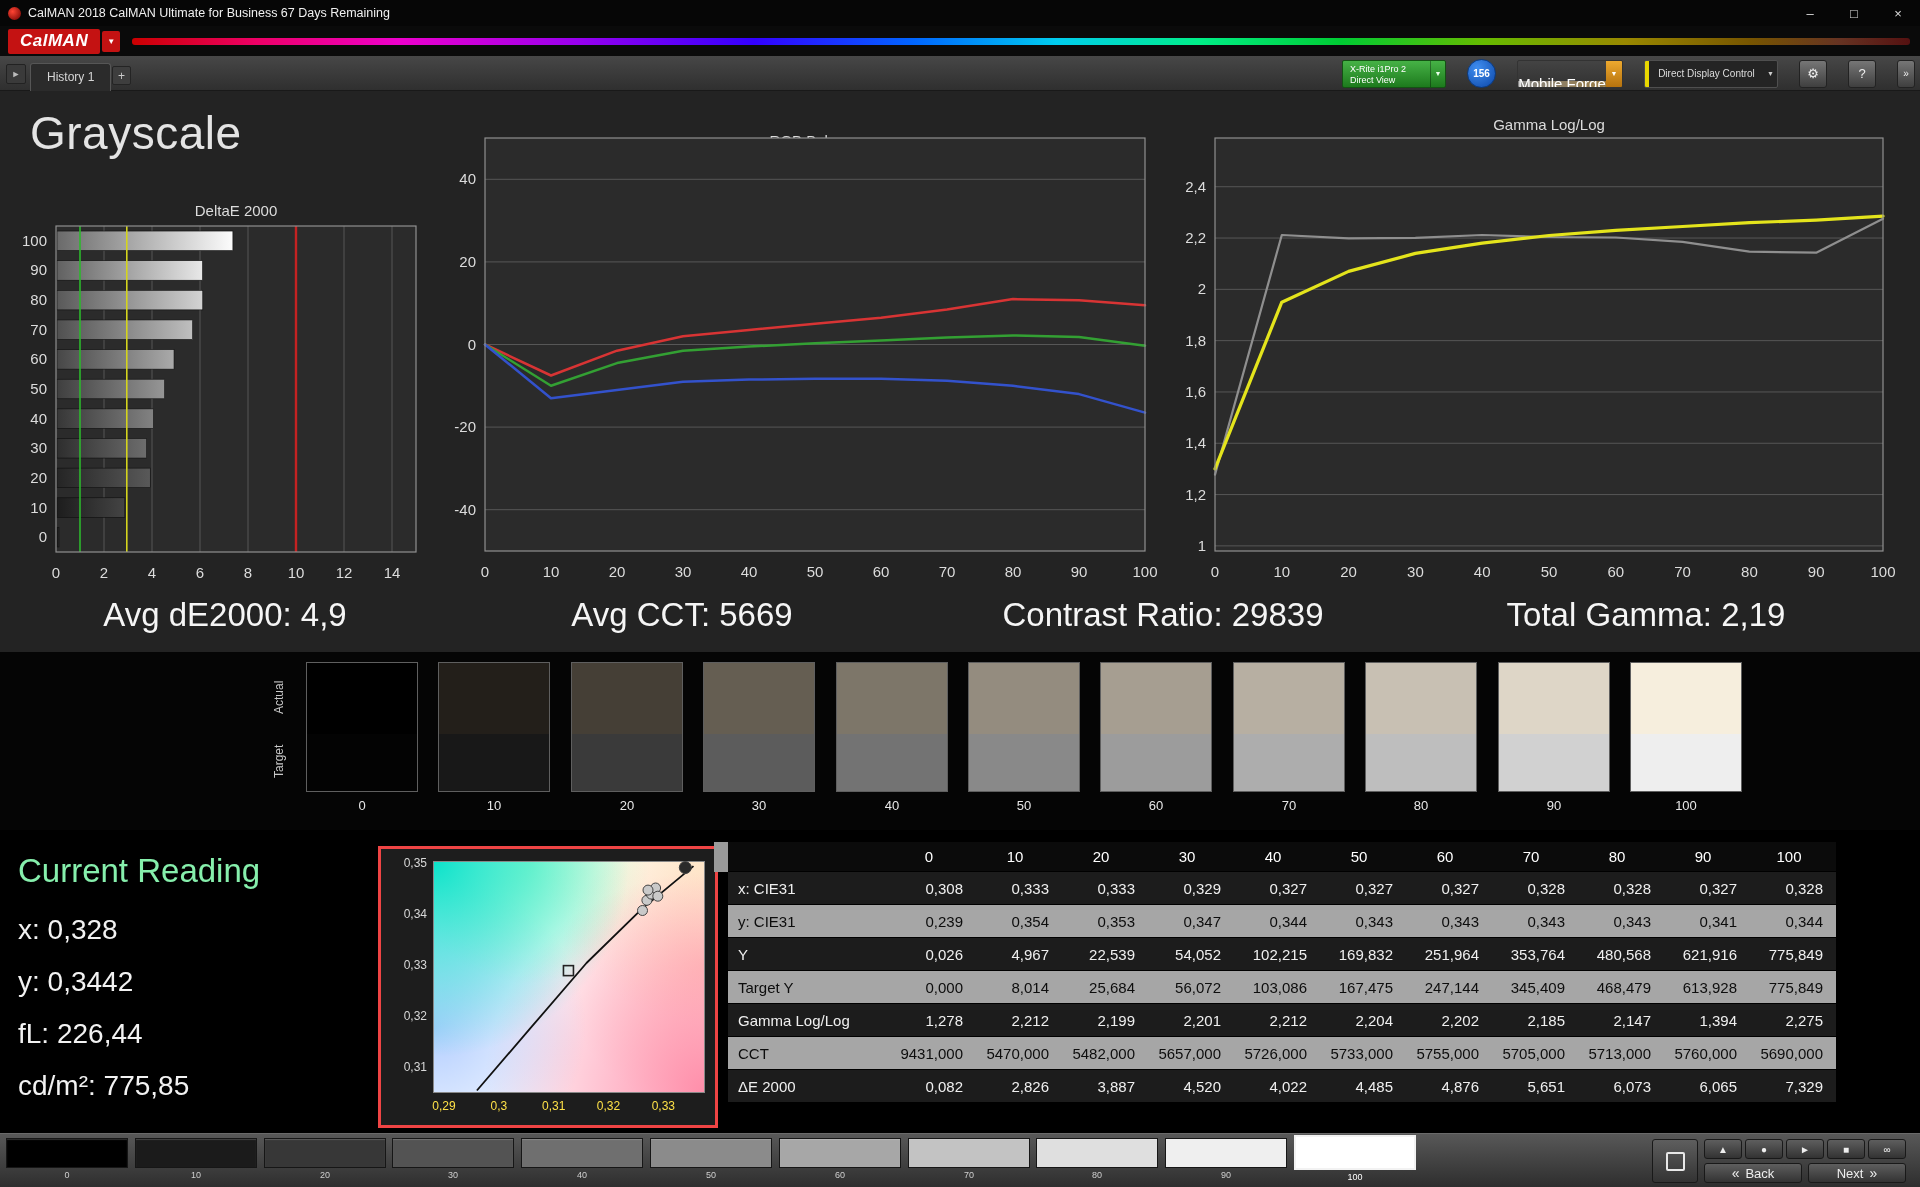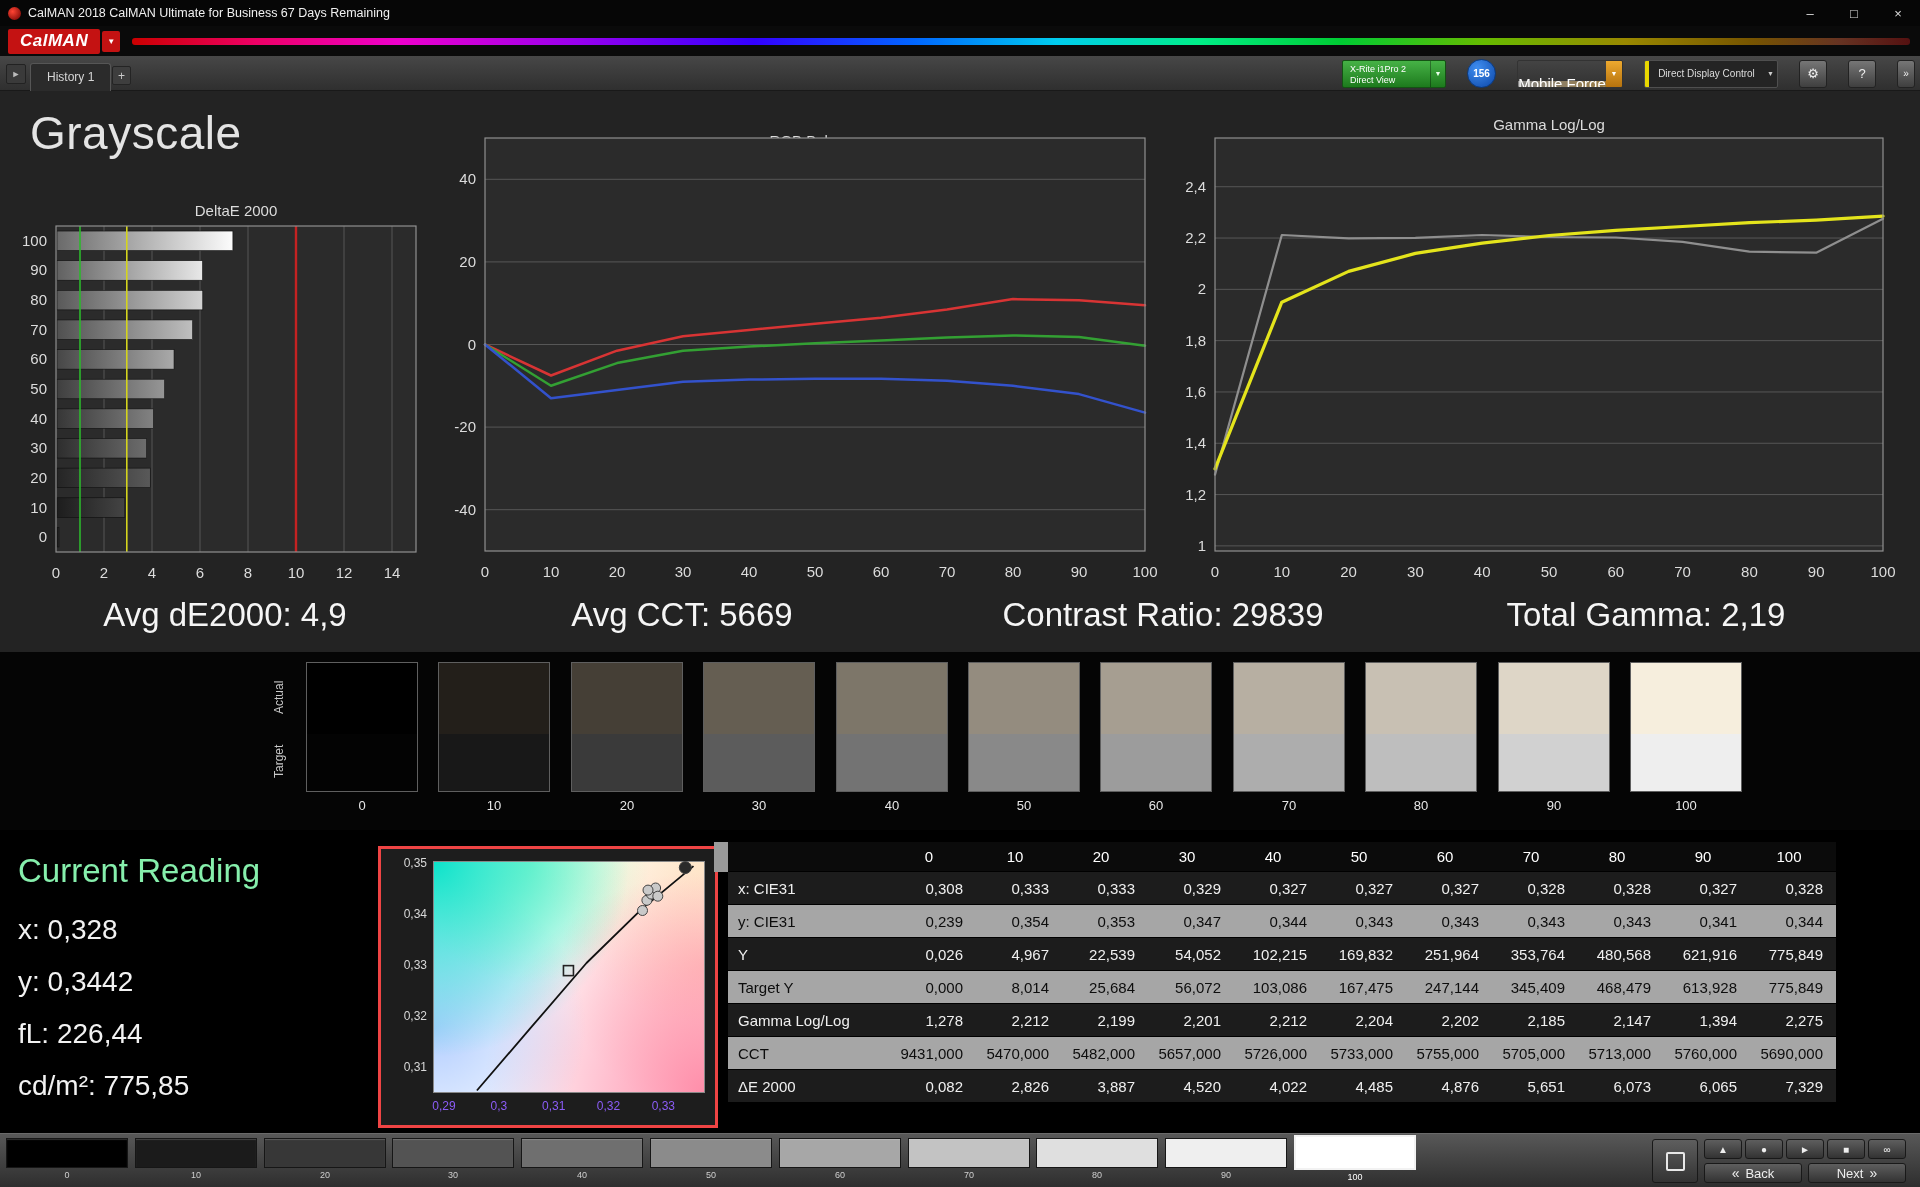--- a/index.html
+++ b/index.html
@@ -65,21 +65,21 @@
     background:
       radial-gradient(circle at 0% 0%, rgba(0,225,200,0.95), rgba(0,225,200,0) 55%),
       radial-gradient(circle at 35% 0%, rgba(130,255,170,0.55), rgba(130,255,170,0) 42%),
       radial-gradient(circle at 0% 72%, rgba(115,165,255,0.55), rgba(115,165,255,0) 48%),
       radial-gradient(circle at 100% 100%, rgba(255,115,150,0.8), rgba(255,115,150,0) 62%),
       radial-gradient(circle at 100% 45%, rgba(255,170,160,0.5), rgba(255,170,160,0) 48%),
       radial-gradient(circle at 100% 0%, rgba(255,240,205,0.95), rgba(255,240,205,0) 45%),
       #ffffff;}
   .cie-svg{position:absolute;left:52px;top:12px;}
   .cie-ylabel{position:absolute;left:6px;width:40px;text-align:right;font-size:12px;color:#d8d8d8;}
-  .cie-xlabel{position:absolute;top:250px;width:40px;text-align:center;font-size:12px;color:#8b5cf6;}
+  .cie-xlabel{position:absolute;top:250px;width:40px;text-align:center;font-size:12px;color:#fde047;}
 
   
   .data-table{position:absolute;left:728px;top:12px;}
   .table-corner{position:absolute;left:714px;top:12px;width:14px;height:30px;background:#9a9a9a;}
   .trow{display:flex;height:33px;align-items:center;border-bottom:1px solid #000;box-sizing:border-box;}
   .trow.thead{height:30px;background:#0b0b0b;color:#fff;}
   .tlabel{width:162px;padding-left:10px;box-sizing:border-box;font-size:15px;white-space:nowrap;}
   .tcell{width:86px;text-align:right;padding-right:13px;box-sizing:border-box;font-size:15px;}
   .thead .tcell{text-align:center;padding-right:8px;}
   .trow.light{background:#a6a6a6;color:#0d0d0d;}

